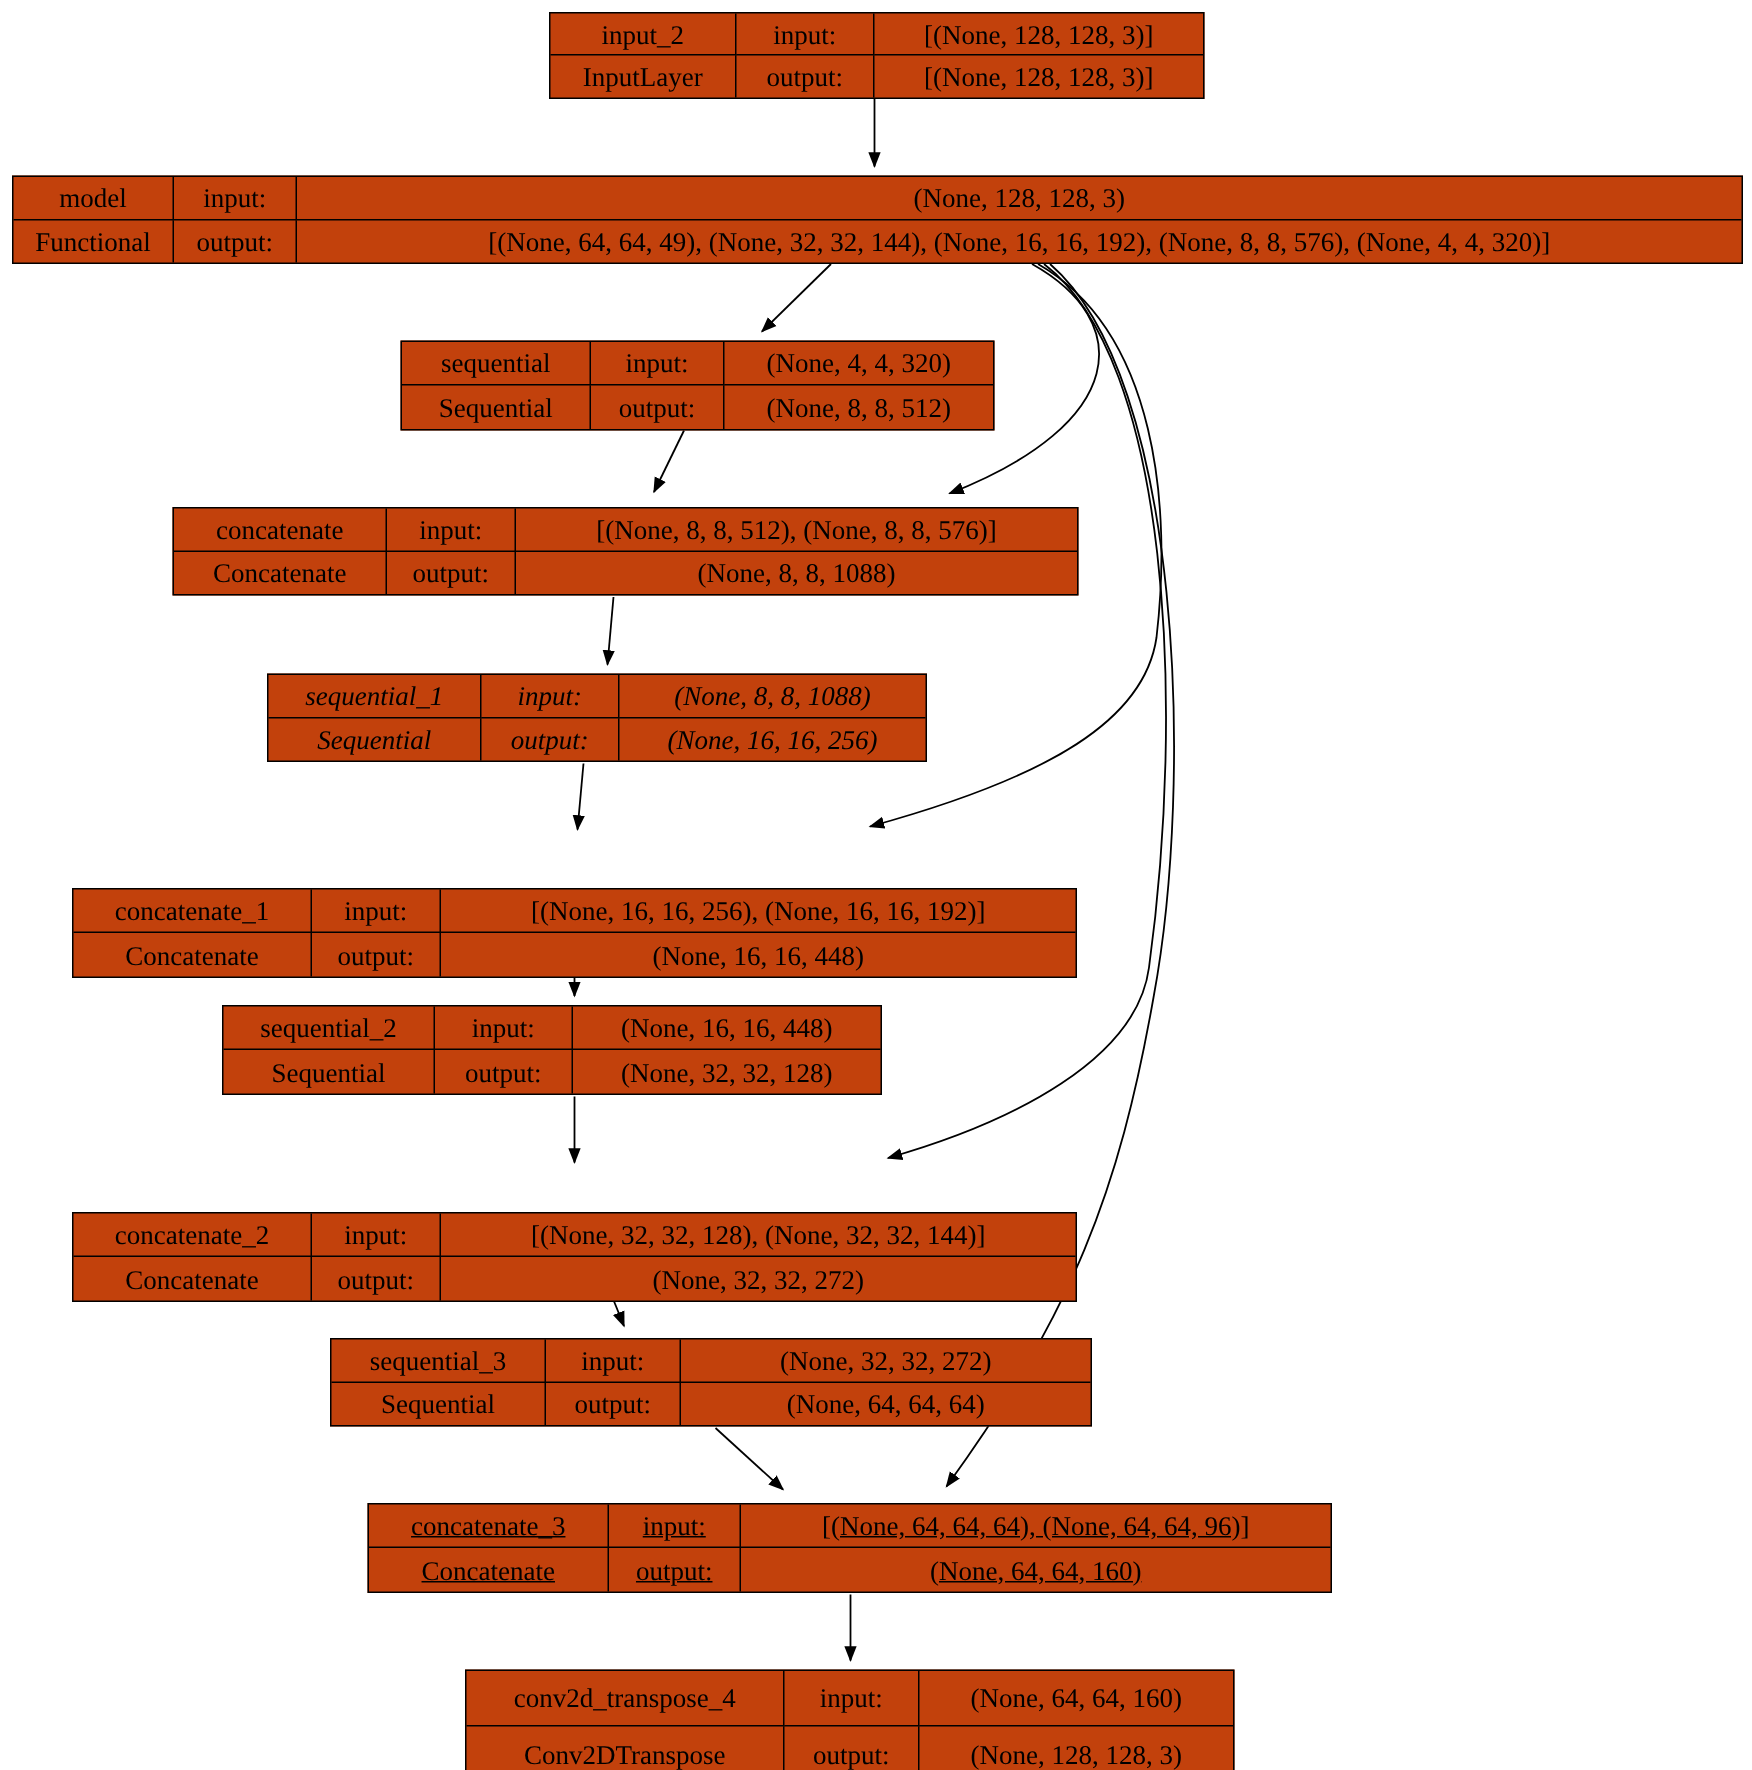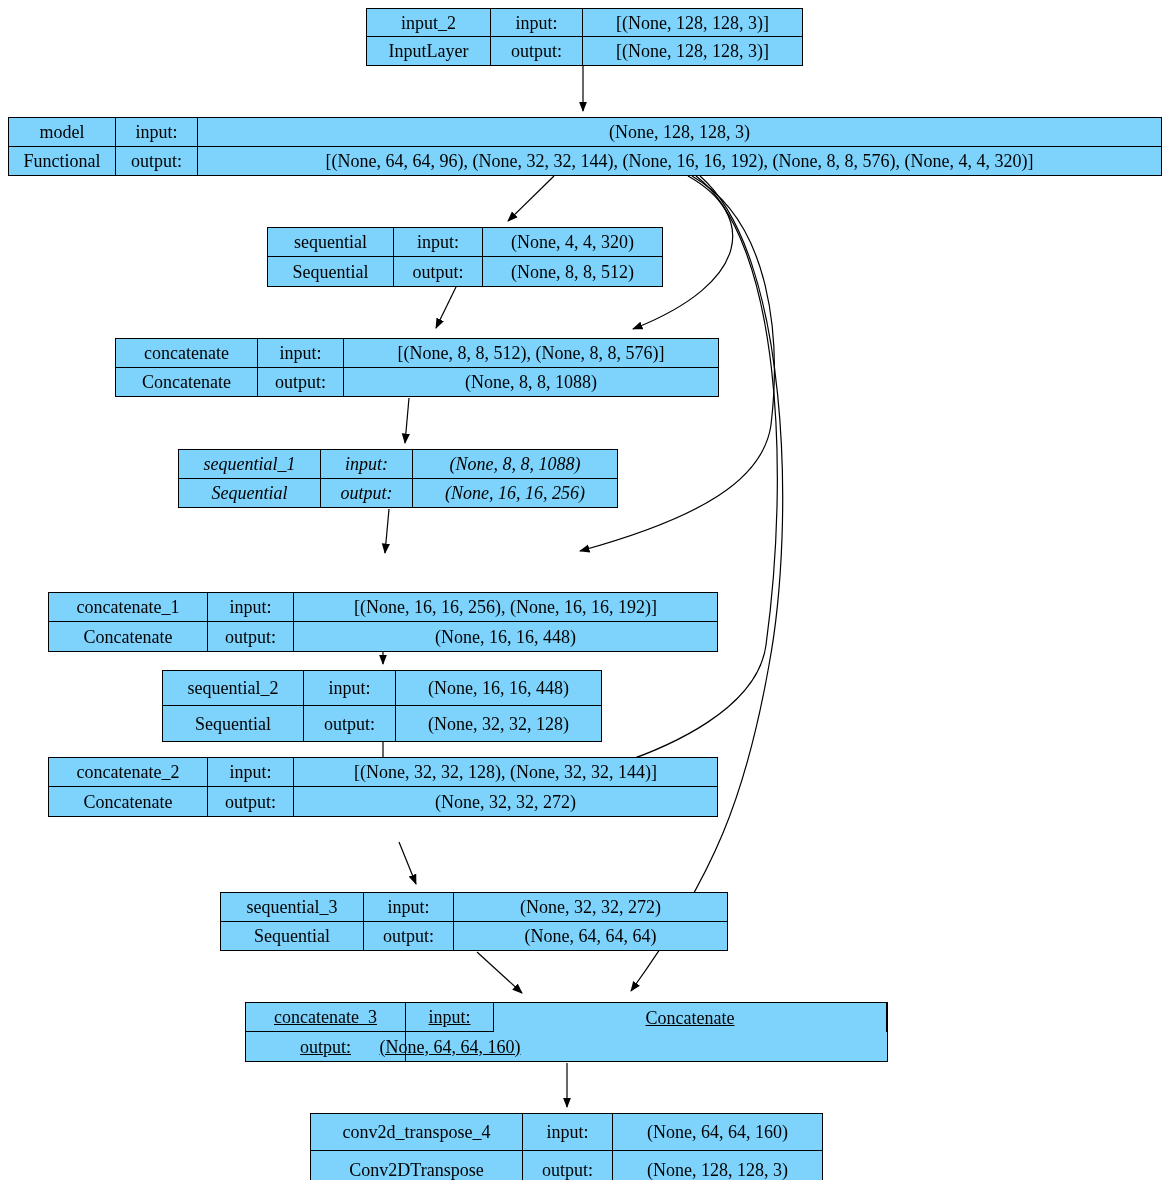--- a/index.html
+++ b/index.html
@@ -1,21 +1,21 @@
 <!DOCTYPE html>
 <html><head>
 <meta charset="utf-8">
 <style>
   html,body { margin:0; padding:0; background:#ffffff; }
   #canvas {
     position:relative; width:1168px; height:1180px; background:#ffffff;
     font-family:"Liberation Serif", serif; color:#000000;
   }
   #edges { position:absolute; left:0; top:0; width:1168px; height:1180px; }
-  .node { position:absolute; border:1px solid #000; background:#7dd3fc; box-sizing:border-box; }
+  .node { position:absolute; border:1px solid #000; background:#c2410c; box-sizing:border-box; }
   .grid { display:grid; width:100%; height:100%; }
   .cell {
     display:flex; align-items:center; justify-content:center;
     font-size:18px; white-space:nowrap; overflow:visible;
     box-sizing:border-box; line-height:1;
   }
   .cell.bR { border-right:1px solid #000; }
   .cell.bB { border-bottom:1px solid #000; }
 </style>
 </head>
@@ -53,21 +53,21 @@
         <div class="cell ">[(None, 128, 128, 3)]</div>
       </div>
     </div>
     <div class="node" style="left: 8px; top: 117px; width: 1154px; height: 59px;">
       <div class="grid" style="grid-template-columns: 107px 82px 1fr; grid-template-rows: 1fr 1fr;">
         <div class="cell bR bB">model</div>
         <div class="cell bR bB">input:</div>
         <div class="cell bB">(None, 128, 128, 3)</div>
         <div class="cell bR">Functional</div>
         <div class="cell bR">output:</div>
-        <div class="cell ">[(None, 64, 64, 96), (None, 32, 32, 144), (None, 16, 16, 192), (None, 8, 8, 576), (None, 4, 4, 320)]</div>
+        <div class="cell ">[(None, 64, 64, 49), (None, 32, 32, 144), (None, 16, 16, 192), (None, 8, 8, 576), (None, 4, 4, 320)]</div>
       </div>
     </div>
     <div class="node" style="left: 267px; top: 227px; width: 396px; height: 60px;">
       <div class="grid" style="grid-template-columns: 126px 89px 1fr; grid-template-rows: 1fr 1fr;">
         <div class="cell bR bB">sequential</div>
         <div class="cell bR bB">input:</div>
         <div class="cell bB">(None, 4, 4, 320)</div>
         <div class="cell bR">Sequential</div>
         <div class="cell bR">output:</div>
         <div class="cell ">(None, 8, 8, 512)</div>
@@ -96,31 +96,31 @@
     <div class="node" style="left: 48px; top: 592px; width: 670px; height: 60px;">
       <div class="grid" style="grid-template-columns: 159px 86px 1fr; grid-template-rows: 1fr 1fr;">
         <div class="cell bR bB">concatenate_1</div>
         <div class="cell bR bB">input:</div>
         <div class="cell bB">[(None, 16, 16, 256), (None, 16, 16, 192)]</div>
         <div class="cell bR">Concatenate</div>
         <div class="cell bR">output:</div>
         <div class="cell ">(None, 16, 16, 448)</div>
       </div>
     </div>
-    <div class="node" style="left: 162px; top: 670px; width: 440px; height: 72px;">
+    <div class="node" style="left: 148px; top: 670px; width: 440px; height: 60px;">
       <div class="grid" style="grid-template-columns: 141px 92px 1fr; grid-template-rows: 1fr 1fr;">
         <div class="cell bR bB">sequential_2</div>
         <div class="cell bR bB">input:</div>
         <div class="cell bB">(None, 16, 16, 448)</div>
         <div class="cell bR">Sequential</div>
         <div class="cell bR">output:</div>
         <div class="cell ">(None, 32, 32, 128)</div>
       </div>
     </div>
-    <div class="node" style="left: 48px; top: 757px; width: 670px; height: 60px;">
+    <div class="node" style="left: 48px; top: 808px; width: 670px; height: 60px;">
       <div class="grid" style="grid-template-columns: 159px 86px 1fr; grid-template-rows: 1fr 1fr;">
         <div class="cell bR bB">concatenate_2</div>
         <div class="cell bR bB">input:</div>
         <div class="cell bB">[(None, 32, 32, 128), (None, 32, 32, 144)]</div>
         <div class="cell bR">Concatenate</div>
         <div class="cell bR">output:</div>
         <div class="cell ">(None, 32, 32, 272)</div>
       </div>
     </div>
     <div class="node" style="left: 220px; top: 892px; width: 508px; height: 59px;">
@@ -130,20 +130,21 @@
         <div class="cell bB">(None, 32, 32, 272)</div>
         <div class="cell bR">Sequential</div>
         <div class="cell bR">output:</div>
         <div class="cell ">(None, 64, 64, 64)</div>
       </div>
     </div>
     <div class="node" style="left: 245px; top: 1002px; width: 643px; height: 60px; text-decoration: underline;">
       <div class="grid" style="grid-template-columns: 160px 88px 1fr; grid-template-rows: 1fr 1fr;">
         <div class="cell bR bB">concatenate_3</div>
         <div class="cell bR bB">input:</div>
+        <div class="cell bB">[(None, 64, 64, 64), (None, 64, 64, 96)]</div>
         <div class="cell bR">Concatenate</div>
         <div class="cell bR">output:</div>
         <div class="cell ">(None, 64, 64, 160)</div>
       </div>
     </div>
     <div class="node" style="left: 310px; top: 1113px; width: 513px; height: 76px;">
       <div class="grid" style="grid-template-columns: 212px 90px 1fr; grid-template-rows: 1fr 1fr;">
         <div class="cell bR bB">conv2d_transpose_4</div>
         <div class="cell bR bB">input:</div>
         <div class="cell bB">(None, 64, 64, 160)</div>

